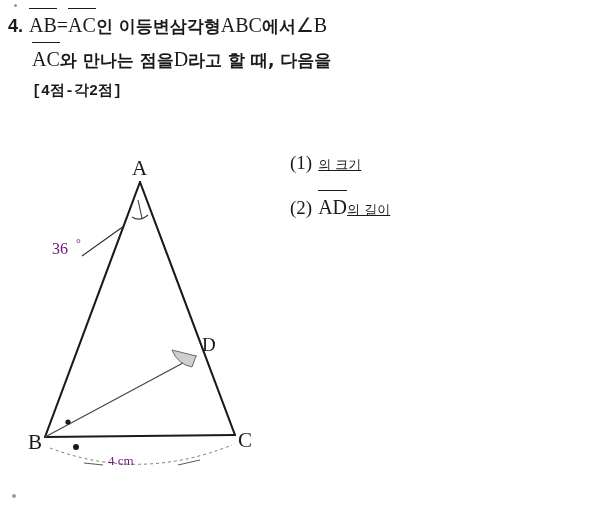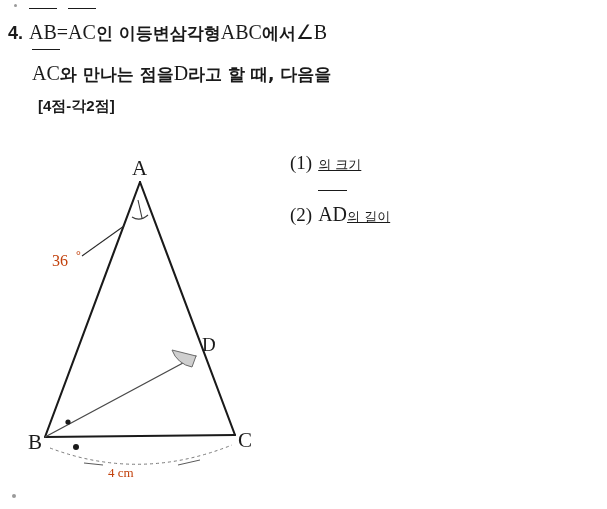--- a/index.html
+++ b/index.html
@@ -57,29 +57,28 @@
     font-family: "DejaVu Sans", sans-serif;
     font-size: 13px;
     text-decoration: underline;
   }
   .math {
     font-family: "Liberation Serif", serif;
     font-size: 20px;
   }
   .overline {
     border-top: 1.4px solid #1a1a1a;
-    padding-top: 13px;
+    padding-top: 6px;
     display: inline-block;
     line-height: 1.05;
   }
   .score {
-    font-family: Liberation Sans, sans-serif;
+    font-family: Liberation Mono, monospace;
     font-size: 15px;
     font-weight: bold;
-    margin-left: 6px;
   }
 
   
   .subqs {
     position: absolute;
     left: 290px;
     top: 152px;
     width: 300px;
   }
   .subq {
@@ -107,22 +106,21 @@
   .fig-label {
     position: absolute;
     font-family: "Liberation Serif", serif;
     font-size: 21px;
     color: #1a1a1a;
   }
   .fig-small {
     position: absolute;
     font-family: "Liberation Serif", serif;
     font-size: 16px;
-    color: #c2410c;
-    margin-top: 12px;
+    color: #701a75;
   }
 
   .speck {
     position: absolute;
     width: 3px; height: 3px;
     background: #9a9a9a;
     border-radius: 50%;
   }
 </style>
 </head>

